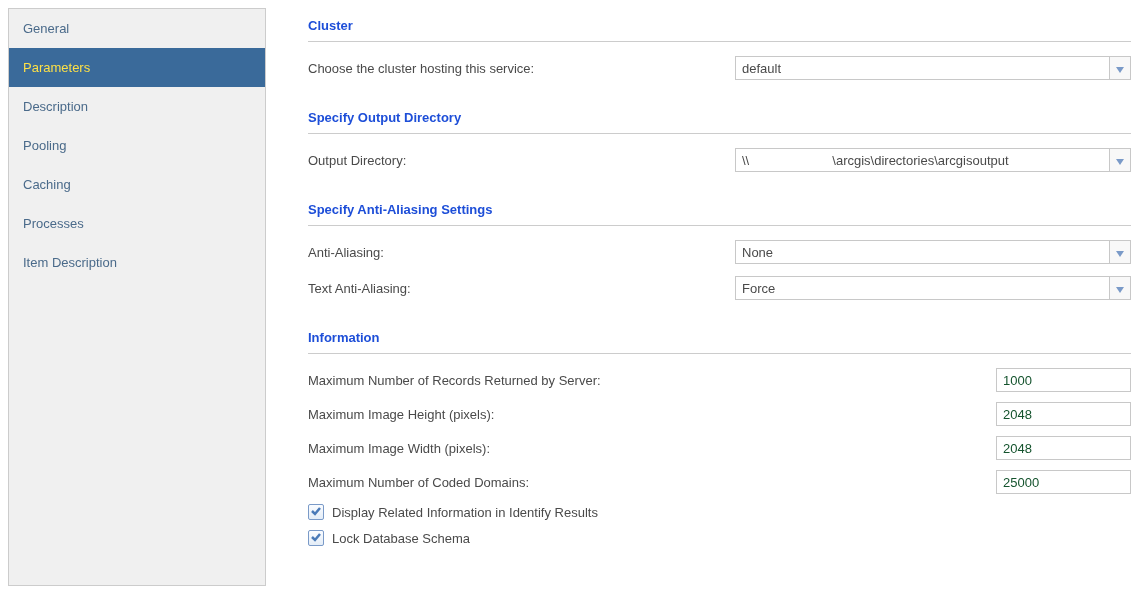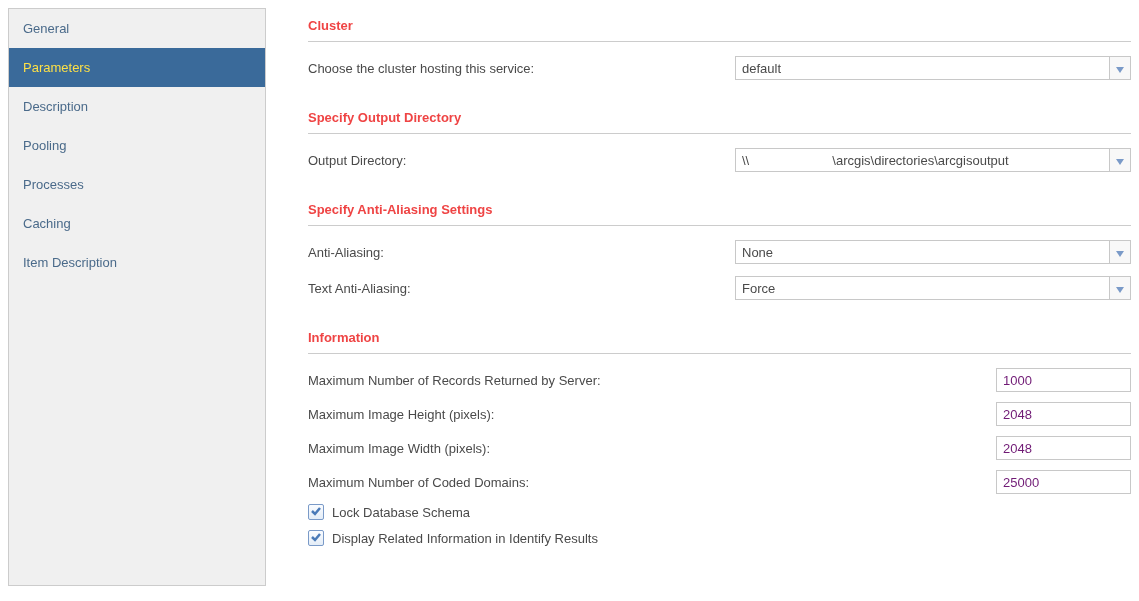--- a/index.html
+++ b/index.html
@@ -26,21 +26,21 @@
     .sidebar-item.selected {
       background: #3a6a9a;
       color: #fde047;
     }
     .main {
       flex: 1;
       padding: 10px 0 10px 30px;
     }
     .section { margin-bottom: 30px; }
     .section-title {
-      color: #ef4444;
+      color: #1d4ed8;
       font-weight: bold;
       font-size: 13px;
       padding-bottom: 8px;
       border-bottom: 1px solid #ccc;
       margin-bottom: 14px;
     }
     .row {
       display: flex;
       align-items: center;
       margin-bottom: 12px;
@@ -86,21 +86,21 @@
       flex: 1;
       color: #4a4a4a;
     }
     .prop-input {
       width: 135px;
       height: 24px;
       border: 1px solid #c8c8c8;
       padding: 2px 6px;
       font-family: inherit;
       font-size: 13px;
-      color: #701a75;
+      color: #14532d;
     }
     .checkbox-row {
       display: flex;
       align-items: center;
       margin-bottom: 10px;
     }
     .checkbox {
       width: 16px;
       height: 16px;
       border: 1px solid #7a9ac8;
@@ -123,22 +123,22 @@
   </style>
 </head>
 <body>
 
 <div class="container">
   <div class="sidebar">
     <div class="sidebar-item"><span>General</span></div>
     <div class="sidebar-item selected"><span>Parameters</span></div>
     <div class="sidebar-item"><span>Description</span></div>
     <div class="sidebar-item"><span>Pooling</span></div>
+    <div class="sidebar-item"><span>Caching</span></div>
     <div class="sidebar-item"><span>Processes</span></div>
-    <div class="sidebar-item"><span>Caching</span></div>
     <div class="sidebar-item"><span>Item Description</span></div>
   </div>
 
   <div class="main">
 
     <div class="section">
       <div class="section-title">Cluster</div>
       <div class="row">
         <div class="row-label">Choose the cluster hosting this service:</div>
         <div class="combo">
@@ -212,26 +212,26 @@
         <div class="prop-label">Maximum Number of Coded Domains:</div>
         <input class="prop-input" value="25000" style="">
       </div>
 
       <div class="checkbox-row">
         <div class="checkbox">
           <span><svg viewBox="0 0 12 12">
                 <polyline points="2,6 5,9 10,3"></polyline>
               </svg></span>
         </div>
-        <div class="checkbox-label">Lock Database Schema</div>
+        <div class="checkbox-label">Display Related Information in Identify Results</div>
       </div>
       <div class="checkbox-row">
         <div class="checkbox">
           <span><svg viewBox="0 0 12 12">
                 <polyline points="2,6 5,9 10,3"></polyline>
               </svg></span>
         </div>
-        <div class="checkbox-label">Display Related Information in Identify Results</div>
+        <div class="checkbox-label">Lock Database Schema</div>
       </div>
     </div>
 
   </div>
 </div>
 
 </body></html>

